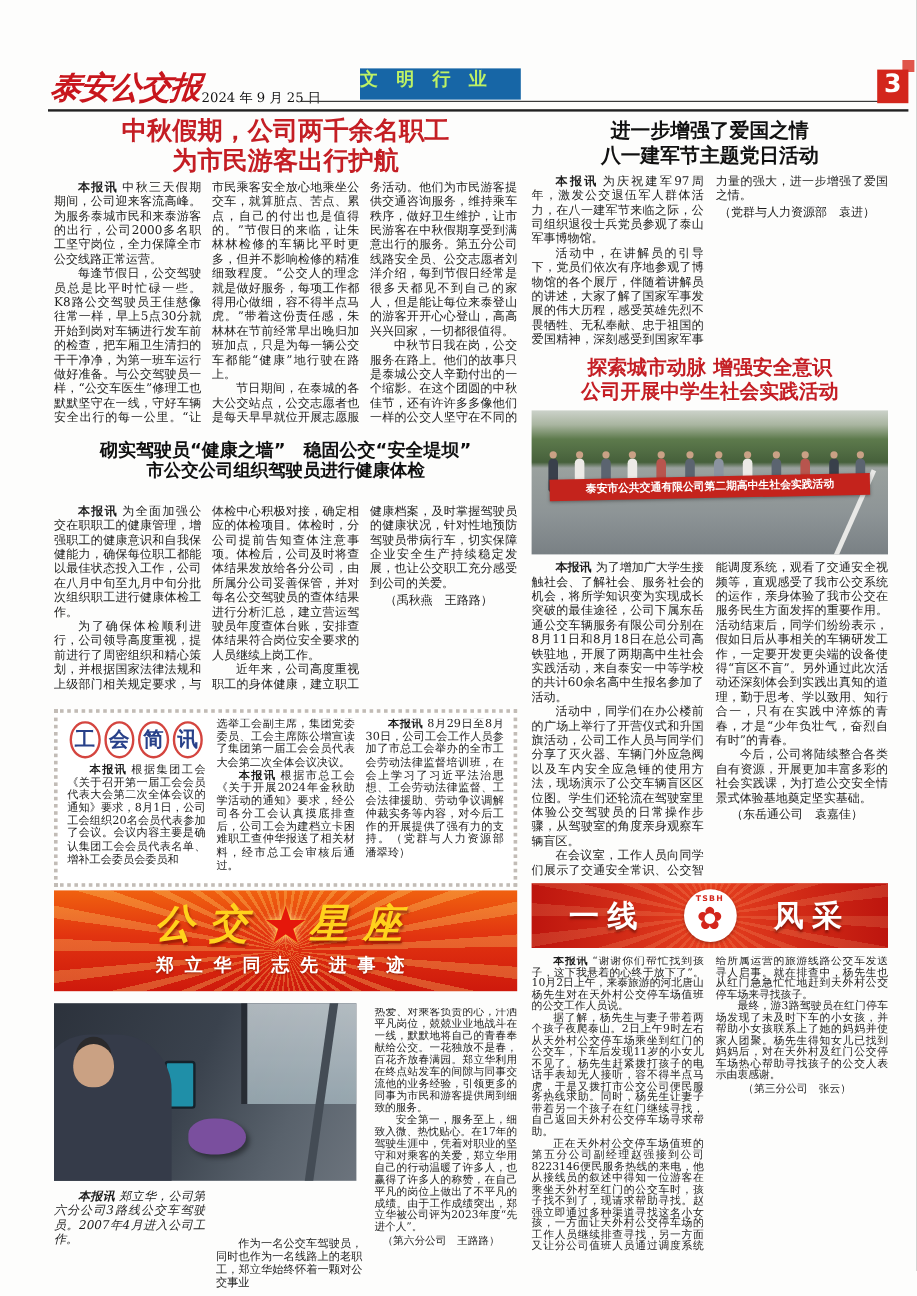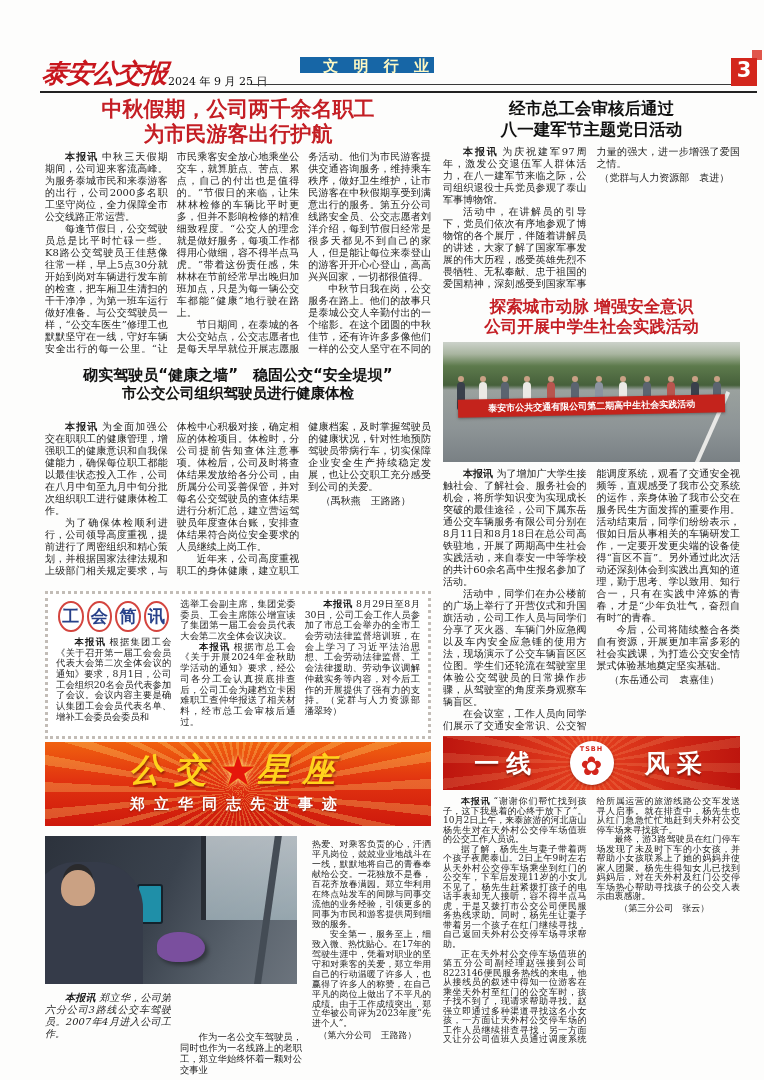--- a/index.html
+++ b/index.html
@@ -8,22 +8,22 @@
     position:relative; width:764px; height:1080px; margin:0 auto;
     background:#fdfdfc; overflow:hidden; color:#1c1c1c;
     font-family:"DejaVu Serif", serif;
   }
   
   .masthead { position:absolute; left:42px; top:56px; color:#c8161d;
     font:bold italic 26px "DejaVu Serif", serif; letter-spacing:-1px;
     transform:skewX(-6deg); white-space:nowrap; }
   .hdr-date { position:absolute; left:168px; top:74px; font:11px "DejaVu Serif", serif; color:#111; white-space:nowrap; }
   .hdr-line-a { position:absolute; left:250px; top:84px; width:483px; height:1px; background:#3a3a3a; }
-  .section-box { position:absolute; left:300px; top:57px; width:134px; height:16px;
-    background:#1766a6; color:#fef9c3; text-align:right; line-height:26px;
+  .section-box { position:absolute; left:300px; top:57px; width:134px; height:26px;
+    background:#1766a6; color:#bef264; text-align:left; line-height:26px;
     font:bold 15px "DejaVu Sans", sans-serif; letter-spacing:5px; z-index:2; }
   .page-num { position:absolute; left:731px; top:58px; width:26px; height:28px;
     background:#d3261c; color:#fff; text-align:center; line-height:28px;
     font:bold 21px "DejaVu Sans", sans-serif; z-index:2; }
   .page-num-corner { position:absolute; left:752px; top:50px; width:10px; height:10px; background:#e0564b; }
   .hdr-rule { position:absolute; left:40px; top:91px; width:717px; height:2px; background:#222; }
 
   
   .p { text-indent:2em; text-align:justify; text-justify:inter-ideograph; }
   .lead { font-weight:bold; margin-right:0.35em; font-family:"DejaVu Sans", sans-serif; }
@@ -204,21 +204,21 @@
   <div class="abs star-cap2">
     <p class="p">作为一名公交车驾驶员，同时也作为一名线路上的老职工，郑立华始终怀着一颗对公交事业</p>
   </div>
   <div class="abs star-right">
     <p class="p-cont">热爱、对乘客负责的心，汗洒平凡岗位，兢兢业业地战斗在一线，默默地将自己的青春奉献给公交。一花独放不是春，百花齐放春满园。郑立华利用在终点站发车的间隙与同事交流他的业务经验，引领更多的同事为市民和游客提供周到细致的服务。</p>
     <p class="p">安全第一，服务至上，细致入微、热忱贴心。在17年的驾驶生涯中，凭着对职业的坚守和对乘客的关爱，郑立华用自己的行动温暖了许多人，也赢得了许多人的称赞，在自己平凡的岗位上做出了不平凡的成绩。由于工作成绩突出，郑立华被公司评为2023年度“先进个人”。</p>
     <p class="byline">（第六分公司　王路路）</p>
   </div>
 
   <div class="abs hl a2-title">
-    <div>经市总工会审核后通过</div>
+    <div>进一步增强了爱国之情</div>
     <div>八一建军节主题党日活动</div>
   </div>
   <div class="abs a2-body body-txt">
     <div class="cols2">
       <p class="p"><b class="lead">本报讯</b><span>为庆祝建军97周年，激发公交退伍军人群体活力，在八一建军节来临之际，公司组织退役士兵党员参观了泰山军事博物馆。</span></p>
       <p class="p">活动中，在讲解员的引导下，党员们依次有序地参观了博物馆的各个展厅，伴随着讲解员的讲述，大家了解了国家军事发展的伟大历程，感受英雄先烈不畏牺牲、无私奉献、忠于祖国的爱国精神，深刻感受到国家军事力量的强大，进一步增强了爱国之情。</p>
       <p class="byline">（党群与人力资源部　袁进）</p>
     </div>
   </div>
 

